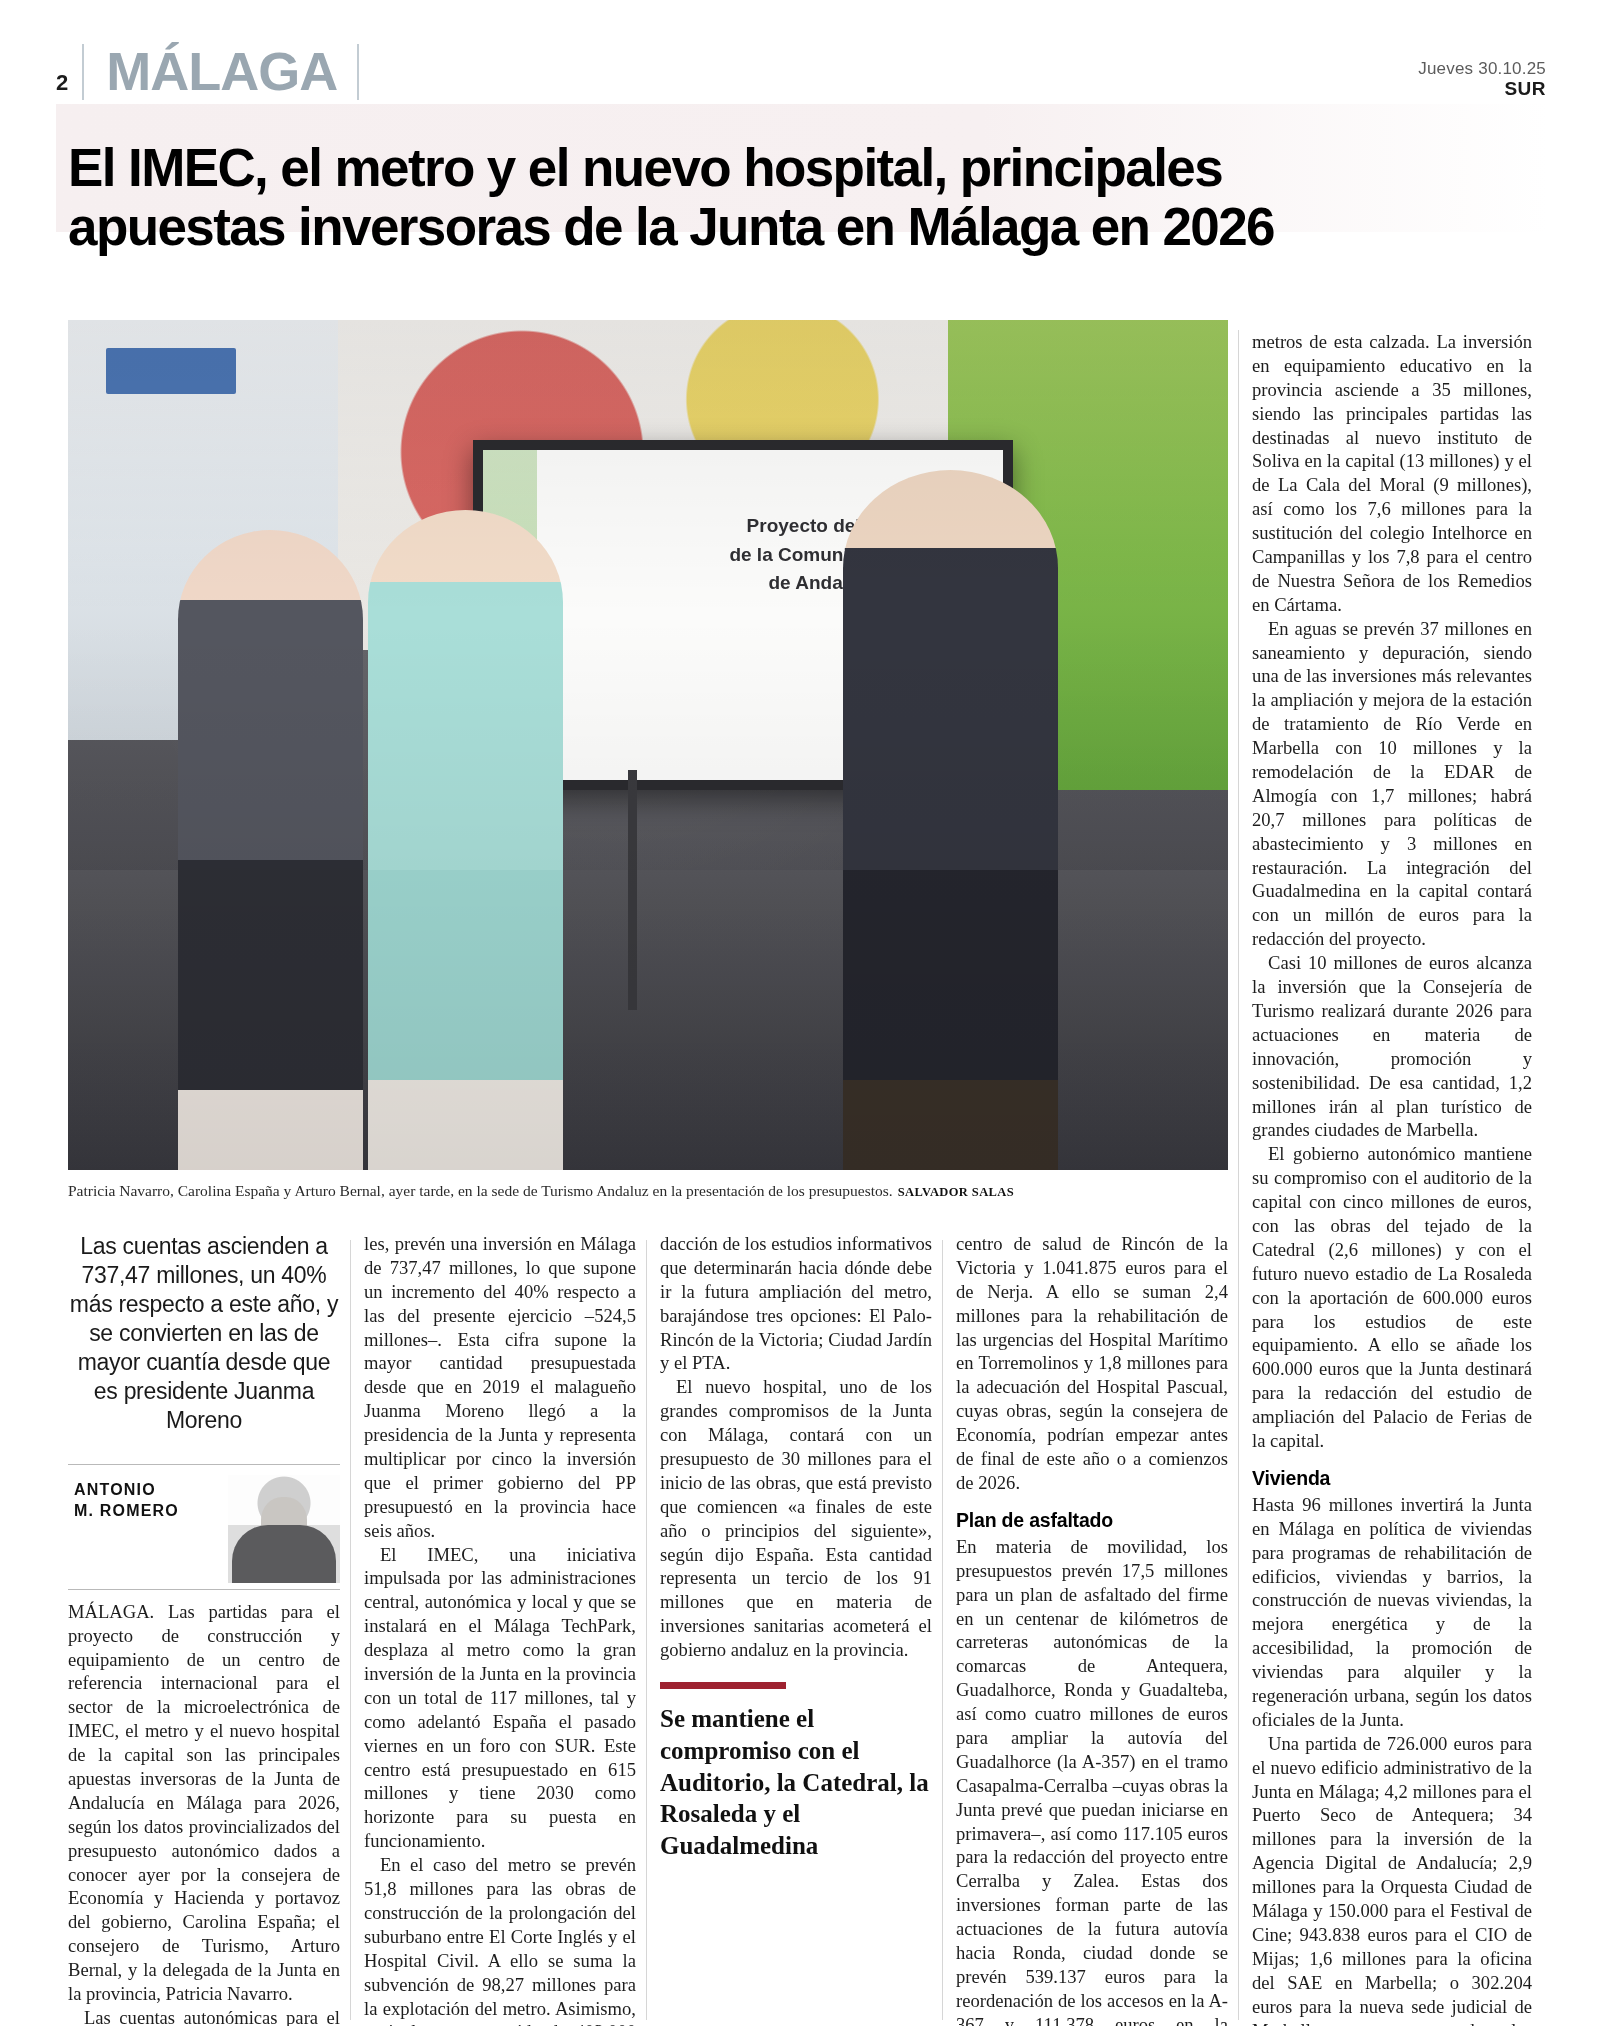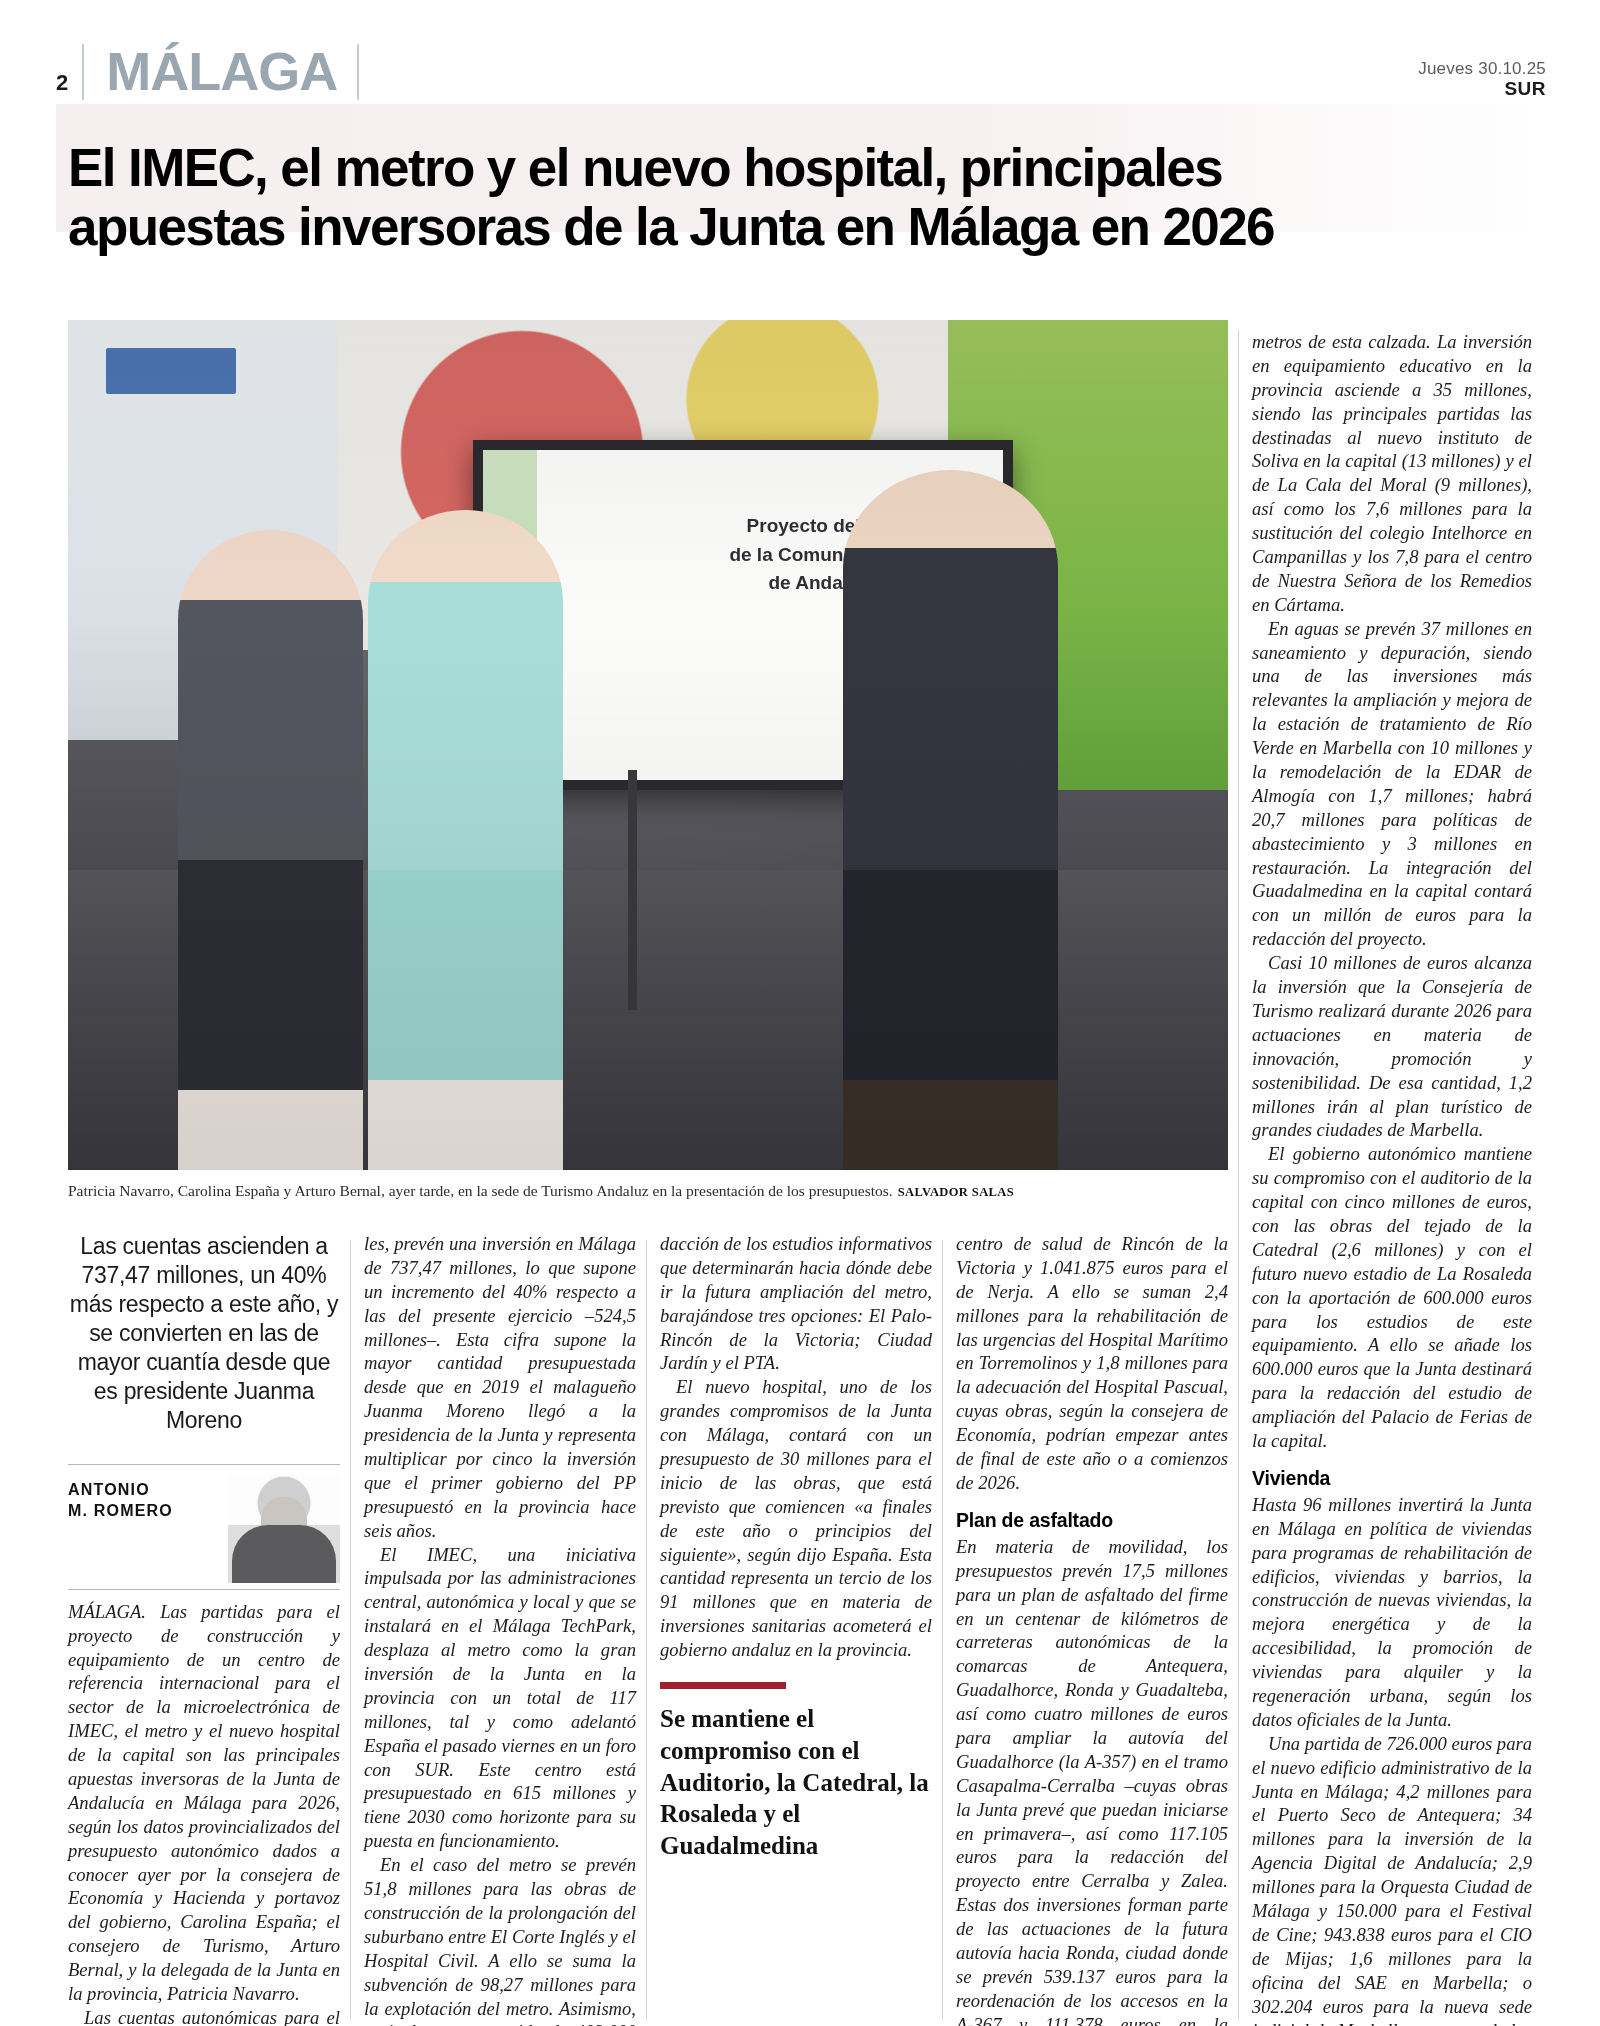--- a/index.html
+++ b/index.html
@@ -208,21 +208,21 @@
 
   
   .col {
     position: absolute;
     font-size: 18.6px;
     line-height: 1.285;
     text-align: justify;
     color: #1d1d1d;
     hyphens: auto;
   }
-  .col p { margin: 0; text-indent: 16px; font-style: italic; }
+  .col p { margin: 0; text-indent: 16px; }
   .col p.noindent { text-indent: 0; }
 
   #col1 { left: 68px;   top: 1232px; width: 272px; }
   #col2 { left: 364px;  top: 1232px; width: 272px; }
   #col3 { left: 660px;  top: 1232px; width: 272px; }
   #col4 { left: 956px;  top: 1232px; width: 272px; }
   #col5 { left: 1252px; top: 330px;  width: 280px; }
 
   
   .standfirst {
@@ -248,20 +248,21 @@
     margin-bottom: 6px;
   }
   .byline-name {
     font-family: "Liberation Sans", sans-serif;
     font-weight: bold;
     font-size: 16px;
     letter-spacing: 1.2px;
     line-height: 1.35;
     color: #111;
     padding-top: 4px;
+    margin-left: 6px;
   }
   .byline-photo {
     width: 112px;
     height: 108px;
     background:
       radial-gradient(circle at 50% 26%, #cfcfcf 0 26px, rgba(0,0,0,0) 27px),
       linear-gradient(180deg,#fdfdfd 0 46%, #dedede 46% 100%);
     position: relative;
     overflow: hidden;
   }

